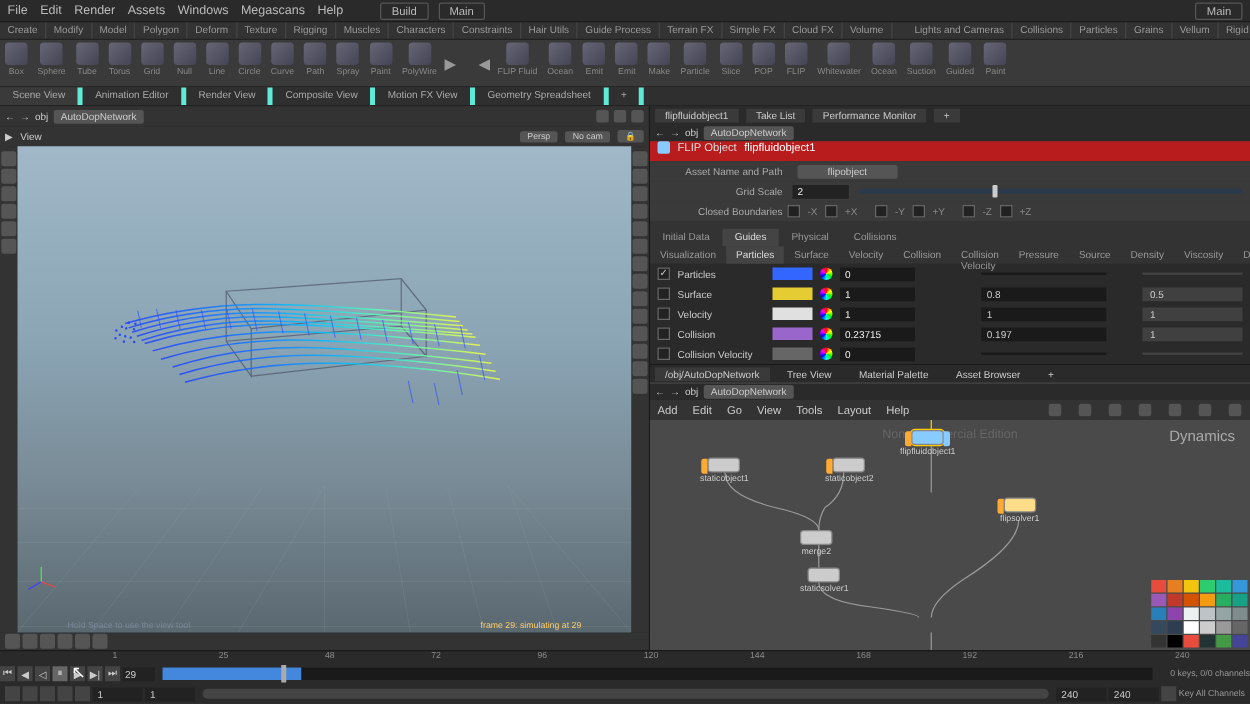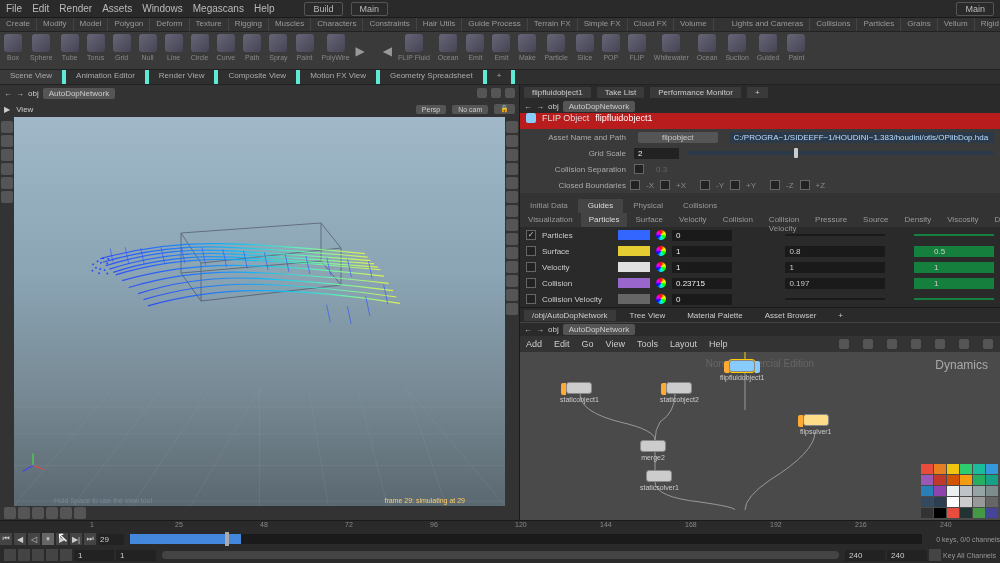--- a/index.html
+++ b/index.html
@@ -111,21 +111,21 @@
 
 .viz-table { background: #2a2a2a; }
 .viz-row { display: flex; height: 16px; align-items: center; padding: 0 6px; font-size: 8px; gap: 6px; }
 .viz-row .chk { width: 10px; height: 10px; border: 1px solid #666; background: #222; }
 .viz-row .chk.on::after { content: '✓'; color: #ccc; font-size: 8px; display: block; text-align: center; line-height: 8px; }
 .viz-row .lbl { width: 70px; }
 .viz-row .swatch { width: 32px; height: 10px; }
 .viz-row .wheel { width: 10px; height: 10px; border-radius: 50%; background: conic-gradient(red, yellow, lime, cyan, blue, magenta, red); }
 .viz-row .num { width: 60px; background: #1a1a1a; padding: 1px 4px; color: #eee; }
 .viz-row .num2 { width: 100px; background: #1a1a1a; padding: 1px 4px; }
-.viz-row .num3 { width: 80px; background: #15803d; padding: 1px 20px; }
+.viz-row .num3 { width: 80px; background: #404040; padding: 1px 6px; }
 
 
 .net-panel { flex: 1; display: flex; flex-direction: column; background: #3a3a3a; min-height: 0; }
 .net-header { display: flex; background: #2a2a2a; height: 14px; align-items: center; padding: 0 4px; font-size: 8px; gap: 6px; }
 .net-header .tab { padding: 1px 8px; }
 .net-header .tab.active { background: #3a3a3a; }
 .net-path { display: flex; background: #2a2a2a; height: 14px; align-items: center; padding: 0 4px; font-size: 8px; gap: 4px; border-top: 1px solid #444; }
 .net-path .path { background: #555; padding: 1px 6px; border-radius: 2px; }
 .net-menu { display: flex; background: #333; height: 16px; align-items: center; padding: 0 6px; font-size: 9px; gap: 12px; justify-content: center; }
 .net-menu .spacer { flex: 1; }
@@ -513,33 +513,27 @@
           <span class="path">AutoDopNetwork</span>
         </div>
         <div class="params-title">
           <span class="node-ico"></span>
           <span>FLIP Object</span>
           <span style="color:#fff">flipfluidobject1</span>
         </div>
         <div class="params-pathrow">
           <span class="lbl">Asset Name and Path</span>
           <span class="tab">flipobject</span>
-          <span class="val">C:/PROGRA~1/SIDEEFF~1/HOUDINI~1.383/houdini/otls/OPlibDop.hda</span>
         </div>
         <div class="param-row">
           <span class="lbl">Grid Scale</span>
           <span class="val">2</span>
           <div class="slider">
               <div class="handle" style="left:35%"></div>
             </div>
-        </div>
-        <div class="param-row cb">
-          <span class="lbl">Collision Separation</span>
-          <span class="chk"></span>
-          <span class="val" style="color:#666">0.3</span>
         </div>
         <div class="param-row cb bounds">
           <span class="lbl">Closed Boundaries</span>
           <span class="chk"></span>
             <span class="b"> -X</span>
           <span class="chk"></span>
             <span class="b"> +X</span>
           <span class="b">  </span>
           <span class="chk"></span>
             <span class="b"> -Y</span>

